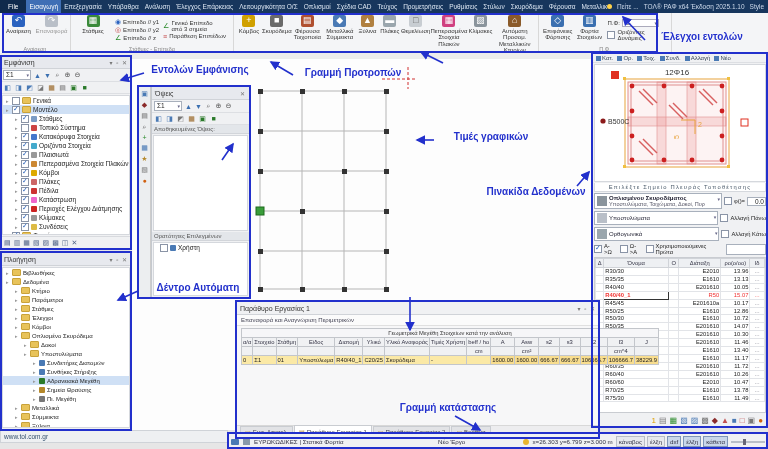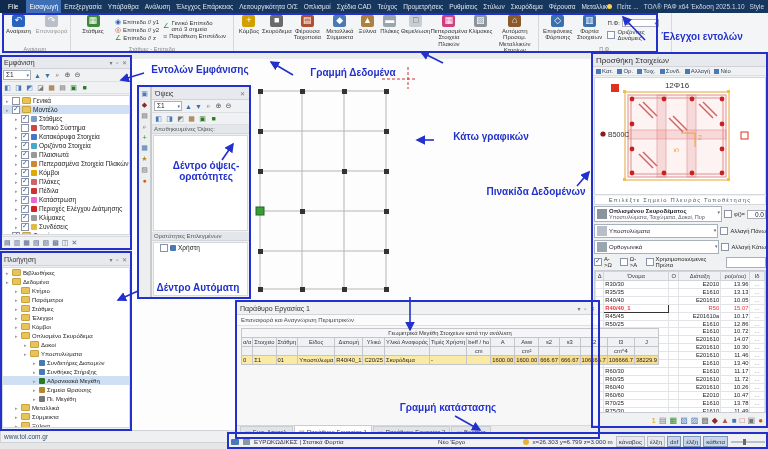--- a/index.html
+++ b/index.html
@@ -610,23 +610,20 @@
         <span class="dot"></span>
         <span>Ξύλινα</span>
       </div>
       </div>
   </div>
   <div id="navfooter">
     <span>www.tol.com.gr</span>
   </div>
 
   <div id="databoard" class="panel">
-    <div class="ptitle" style="font-size:8px;">
-        <span>Προσθήκη Στοιχείων</span>
-      </div>
     <div class="ptoolbar">
 
     <span class="tbbtn">
         <span class="sq"></span>
           <span>Κατ.</span>
       </span>
         <span class="tbbtn">
         <span class="sq"></span>
           <span>Ορ.</span>
       </span>
@@ -1063,23 +1060,22 @@
   <div class="bluebox" style="left:2px;top:13px;width:656px;height:40px;"></div>
   <div class="bluebox" style="left:0px;top:55px;width:132px;height:195px;"></div>
   <div class="bluebox" style="left:137px;top:85px;width:114px;height:214px;"></div>
   <div class="bluebox" style="left:0px;top:251px;width:132px;height:180px;"></div>
   <div class="bluebox" style="left:235px;top:300px;width:365px;height:139px;"></div>
   <div class="bluebox" style="left:591px;top:52px;width:177px;height:376px;"></div>
   <div class="bluebox" style="left:227px;top:432px;width:541px;height:17px;"></div>
 
   <div class="ann" style="left:646px;top:32px;width:112px;">Έλεγχοι εντολών</div>
   <div class="ann" style="left:144px;top:65px;width:112px;">Εντολών Εμφάνισης</div>
-  <div class="ann" style="left:292px;top:68px;width:122px;">Γραμμή Δεδομένα</div>
-  <div class="ann" style="left:163px;top:161px;width:86px;">Δέντρο όψεις-ορατότητες</div>
-  <div class="ann" style="left:436px;top:132px;width:110px;">Κάτω γραφικών</div>
+  <div class="ann" style="left:292px;top:68px;width:122px;">Γραμμή Προτροπών</div>
+  <div class="ann" style="left:436px;top:132px;width:110px;">Τιμές γραφικών</div>
   <div class="ann" style="left:477px;top:187px;width:118px;">Πινακίδα Δεδομένων</div>
   <div class="ann" style="left:139px;top:283px;width:118px;">Δέντρο Αυτόματη</div>
   <div class="ann" style="left:386px;top:403px;width:124px;">Γραμμή κατάστασης</div>
 
   <svg id="overlay" width="768" height="449">
     <defs>
       <marker id="ah" markerWidth="7" markerHeight="7" refX="5" refY="3" orient="auto">
         <path d="M0,0 L6,3 L0,6 z" fill="#2230cc"></path>
       </marker>
     </defs>

